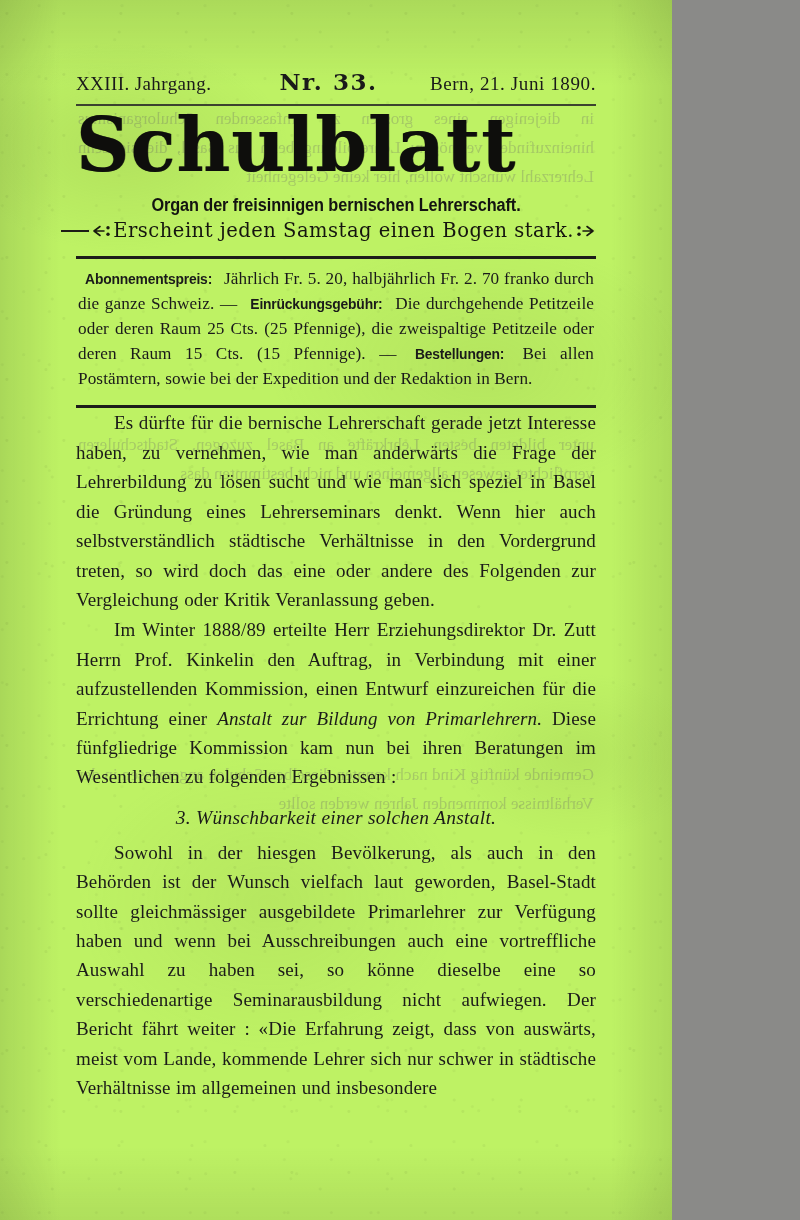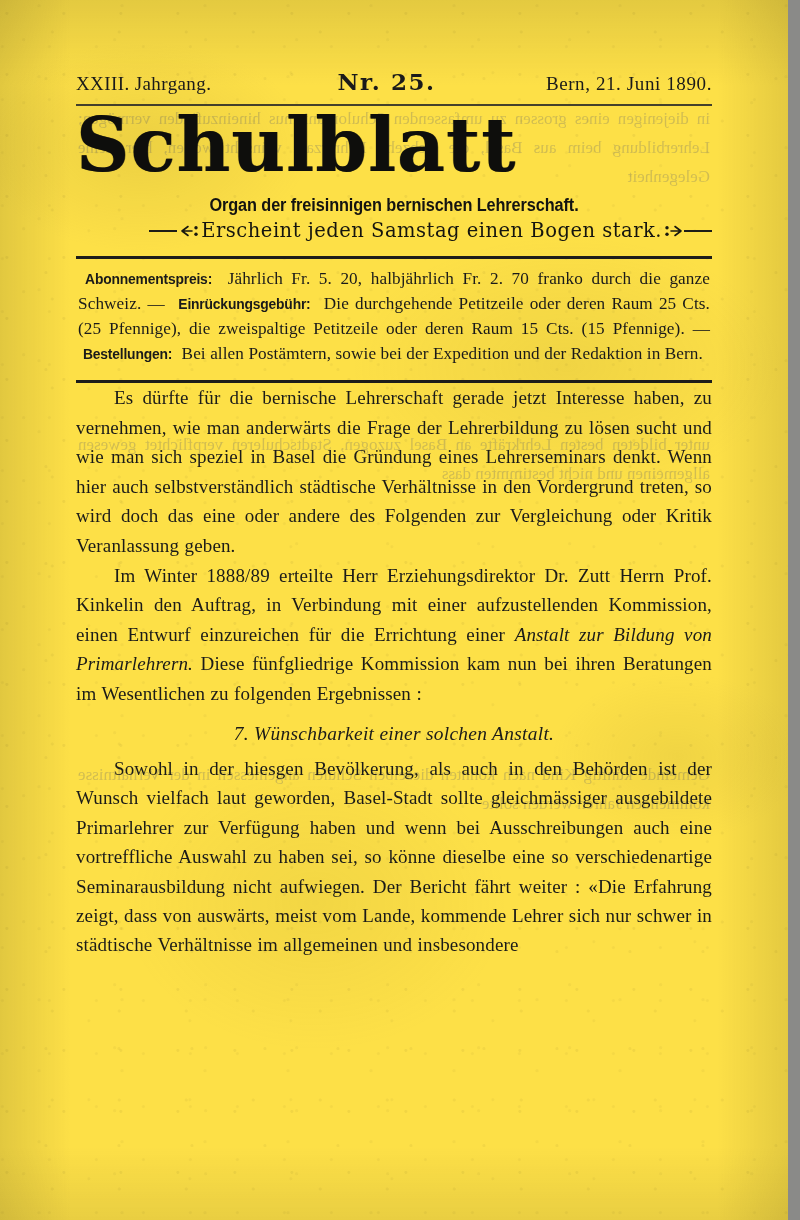--- a/index.html
+++ b/index.html
@@ -2,24 +2,24 @@
 <html><head>
 <meta charset="utf-8">
 <style>
   html, body {
     margin: 0;
     padding: 0;
     background: #8a8a88;
   }
   .page {
     position: relative;
-    width: 788px;
+    width: 672px;
     height: 1220px;
     overflow: hidden;
-    background: #fde047;
+    background: #bef264;
     font-family: "Liberation Serif", serif;
     color: #1a1a1a;
   }
 
   
   .paper-grain {
     position: absolute;
     inset: 0;
     pointer-events: none;
     z-index: 3;
@@ -239,21 +239,21 @@
   <div class="paper-blotch"></div>
 
   <div class="bleed bleed-top">in diejenigen eines grossen zu umfassenden Schulorganismus hineinzufinden vermögen; Lehrerbildung beim aus Basel, die siebzehn Lehrerzahl wünscht wollen, hier keine Gelegenheit</div>
   <div class="bleed bleed-mid">unter bildeten besten Lehrkräfte an Basel zuzogen, Stadtschuleren verpflichtet gewesen allgemeinen und nicht bestimmten dass</div>
   <div class="bleed bleed-low">Gemeinde künftig Kind nach konnten dieselben Schulen angemessen in der Verhältnisse kommenden Jahren werden sollte</div>
 
   <div class="content">
 
     <div class="masthead-line">
       <span class="mh-volume">XXIII. Jahrgang.</span>
-      <span class="mh-issue">Nr. 25.</span>
+      <span class="mh-issue">Nr. 33.</span>
       <span class="mh-place">Bern, 21. Juni 1890.</span>
     </div>
 
     <div class="rule-thin"></div>
 
     <div class="title-schulblatt">Schulblatt</div>
 
     <div class="subtitle-organ">Organ der freisinnigen bernischen Lehrerschaft.</div>
 
     <div class="tagline">
@@ -282,21 +282,21 @@
       <span class="lbl">Abonnementspreis:</span><span> Jährlich Fr. 5. 20, halbjährlich Fr. 2. 70 franko durch die ganze Schweiz. — </span><span class="lbl">Einrückungsgebühr:</span><span> Die durchgehende Petitzeile oder deren Raum 25 Cts. (25 Pfennige), die zweispaltige Petitzeile oder deren Raum 15 Cts. (15 Pfennige). — </span><span class="lbl">Bestellungen:</span><span> Bei allen Postämtern, sowie bei der Expedition und der Redaktion in Bern.</span>
     </div>
 
     <div class="rule-thick bottom"></div>
 
 
     <p class="para inky">Es dürfte für die bernische Lehrerschaft gerade jetzt Interesse haben, zu vernehmen, wie man anderwärts die Frage der Lehrerbildung zu lösen sucht und wie man sich speziel in Basel die Gründung eines Lehrerseminars denkt. Wenn hier auch selbstverständlich städtische Verhältnisse in den Vordergrund treten, so wird doch das eine oder andere des Folgenden zur Vergleichung oder Kritik Veranlassung geben.</p>
 
     <p class="para inky"><span>Im Winter 1888/89 erteilte Herr Erziehungsdirektor Dr. Zutt Herrn Prof. Kinkelin den Auftrag, in Verbindung mit einer aufzustellenden Kommission, einen Entwurf einzureichen für die Errichtung einer </span><em>Anstalt zur Bildung von Primarlehrern.</em><span> Diese fünfgliedrige Kommission kam nun bei ihren Beratungen im Wesentlichen zu folgenden Ergebnissen :</span></p>
 
-    <div class="section-head">7. Wünschbarkeit einer solchen Anstalt.</div>
+    <div class="section-head">3. Wünschbarkeit einer solchen Anstalt.</div>
 
     <p class="para inky">Sowohl in der hiesgen Bevölkerung, als auch in den Behörden ist der Wunsch vielfach laut geworden, Basel-Stadt sollte gleichmässiger ausgebildete Primarlehrer zur Verfügung haben und wenn bei Ausschreibungen auch eine vortreffliche Auswahl zu haben sei, so könne dieselbe eine so verschiedenartige Seminarausbildung nicht aufwiegen. Der Bericht fährt weiter : «Die Erfahrung zeigt, dass von auswärts, meist vom Lande, kommende Lehrer sich nur schwer in städtische Verhältnisse im allgemeinen und insbesondere</p>
 
   </div>
 
   <div class="paper-grain"></div>
   <div class="paper-vignette"></div>
 </div>
 
 </body></html>

